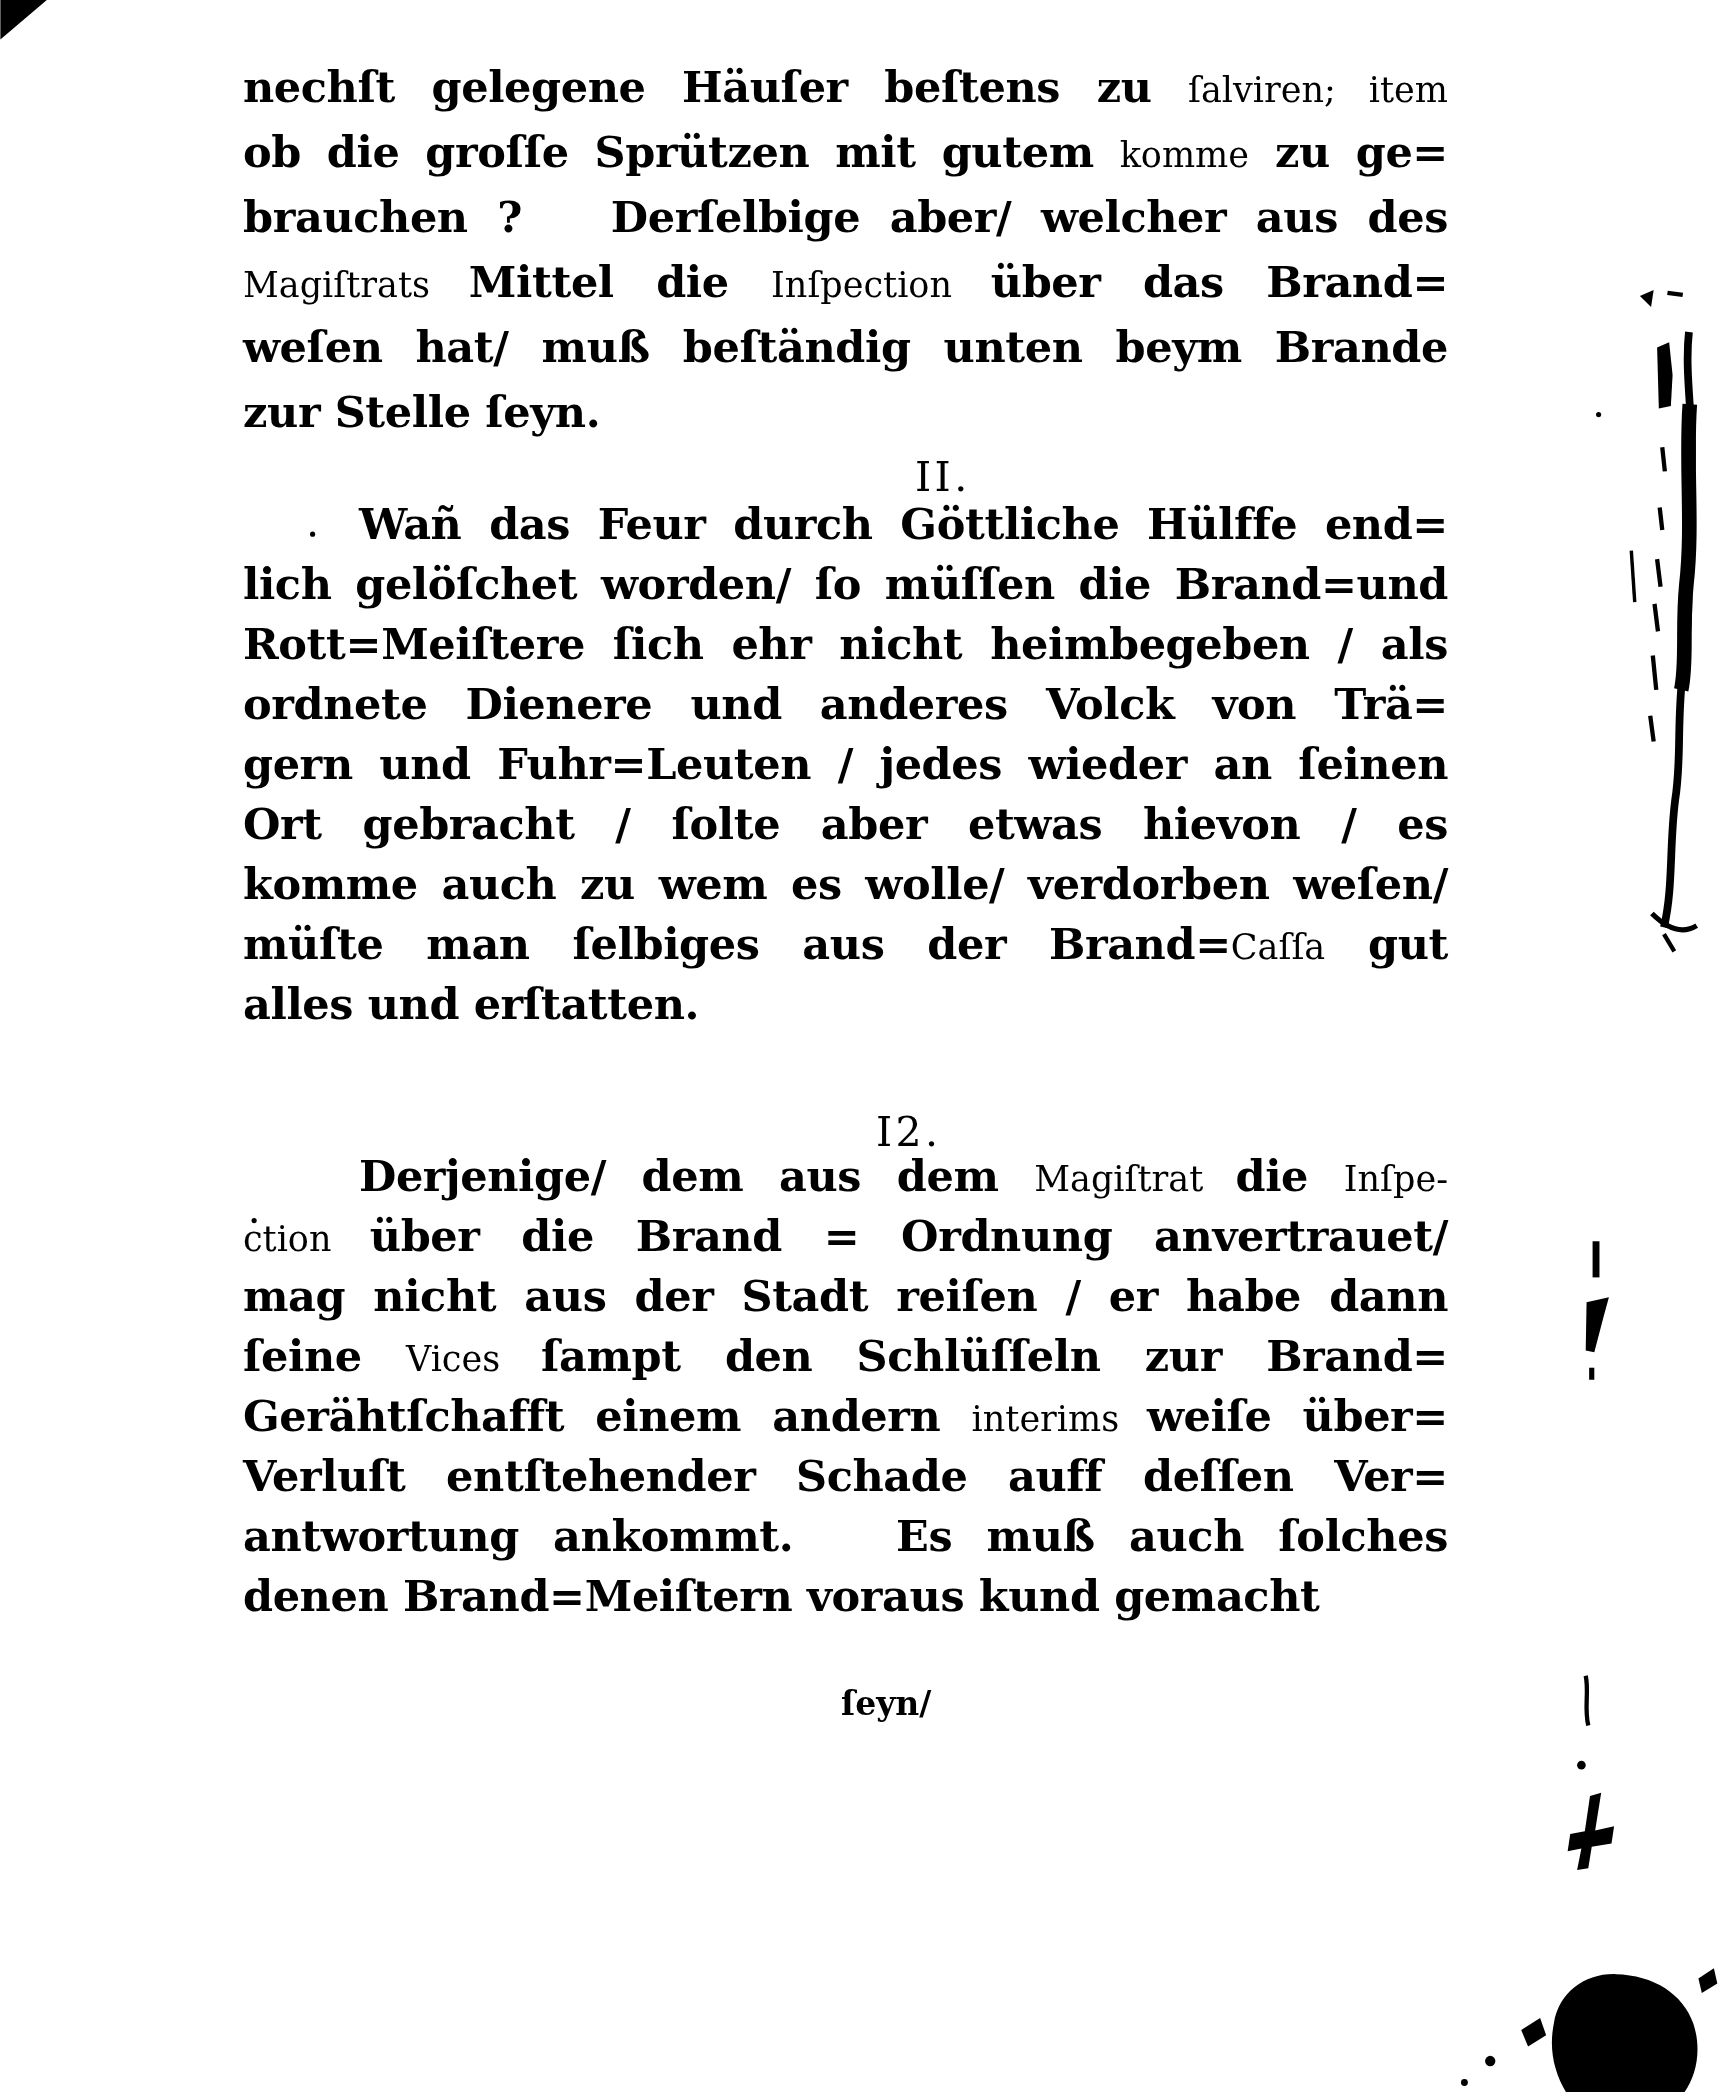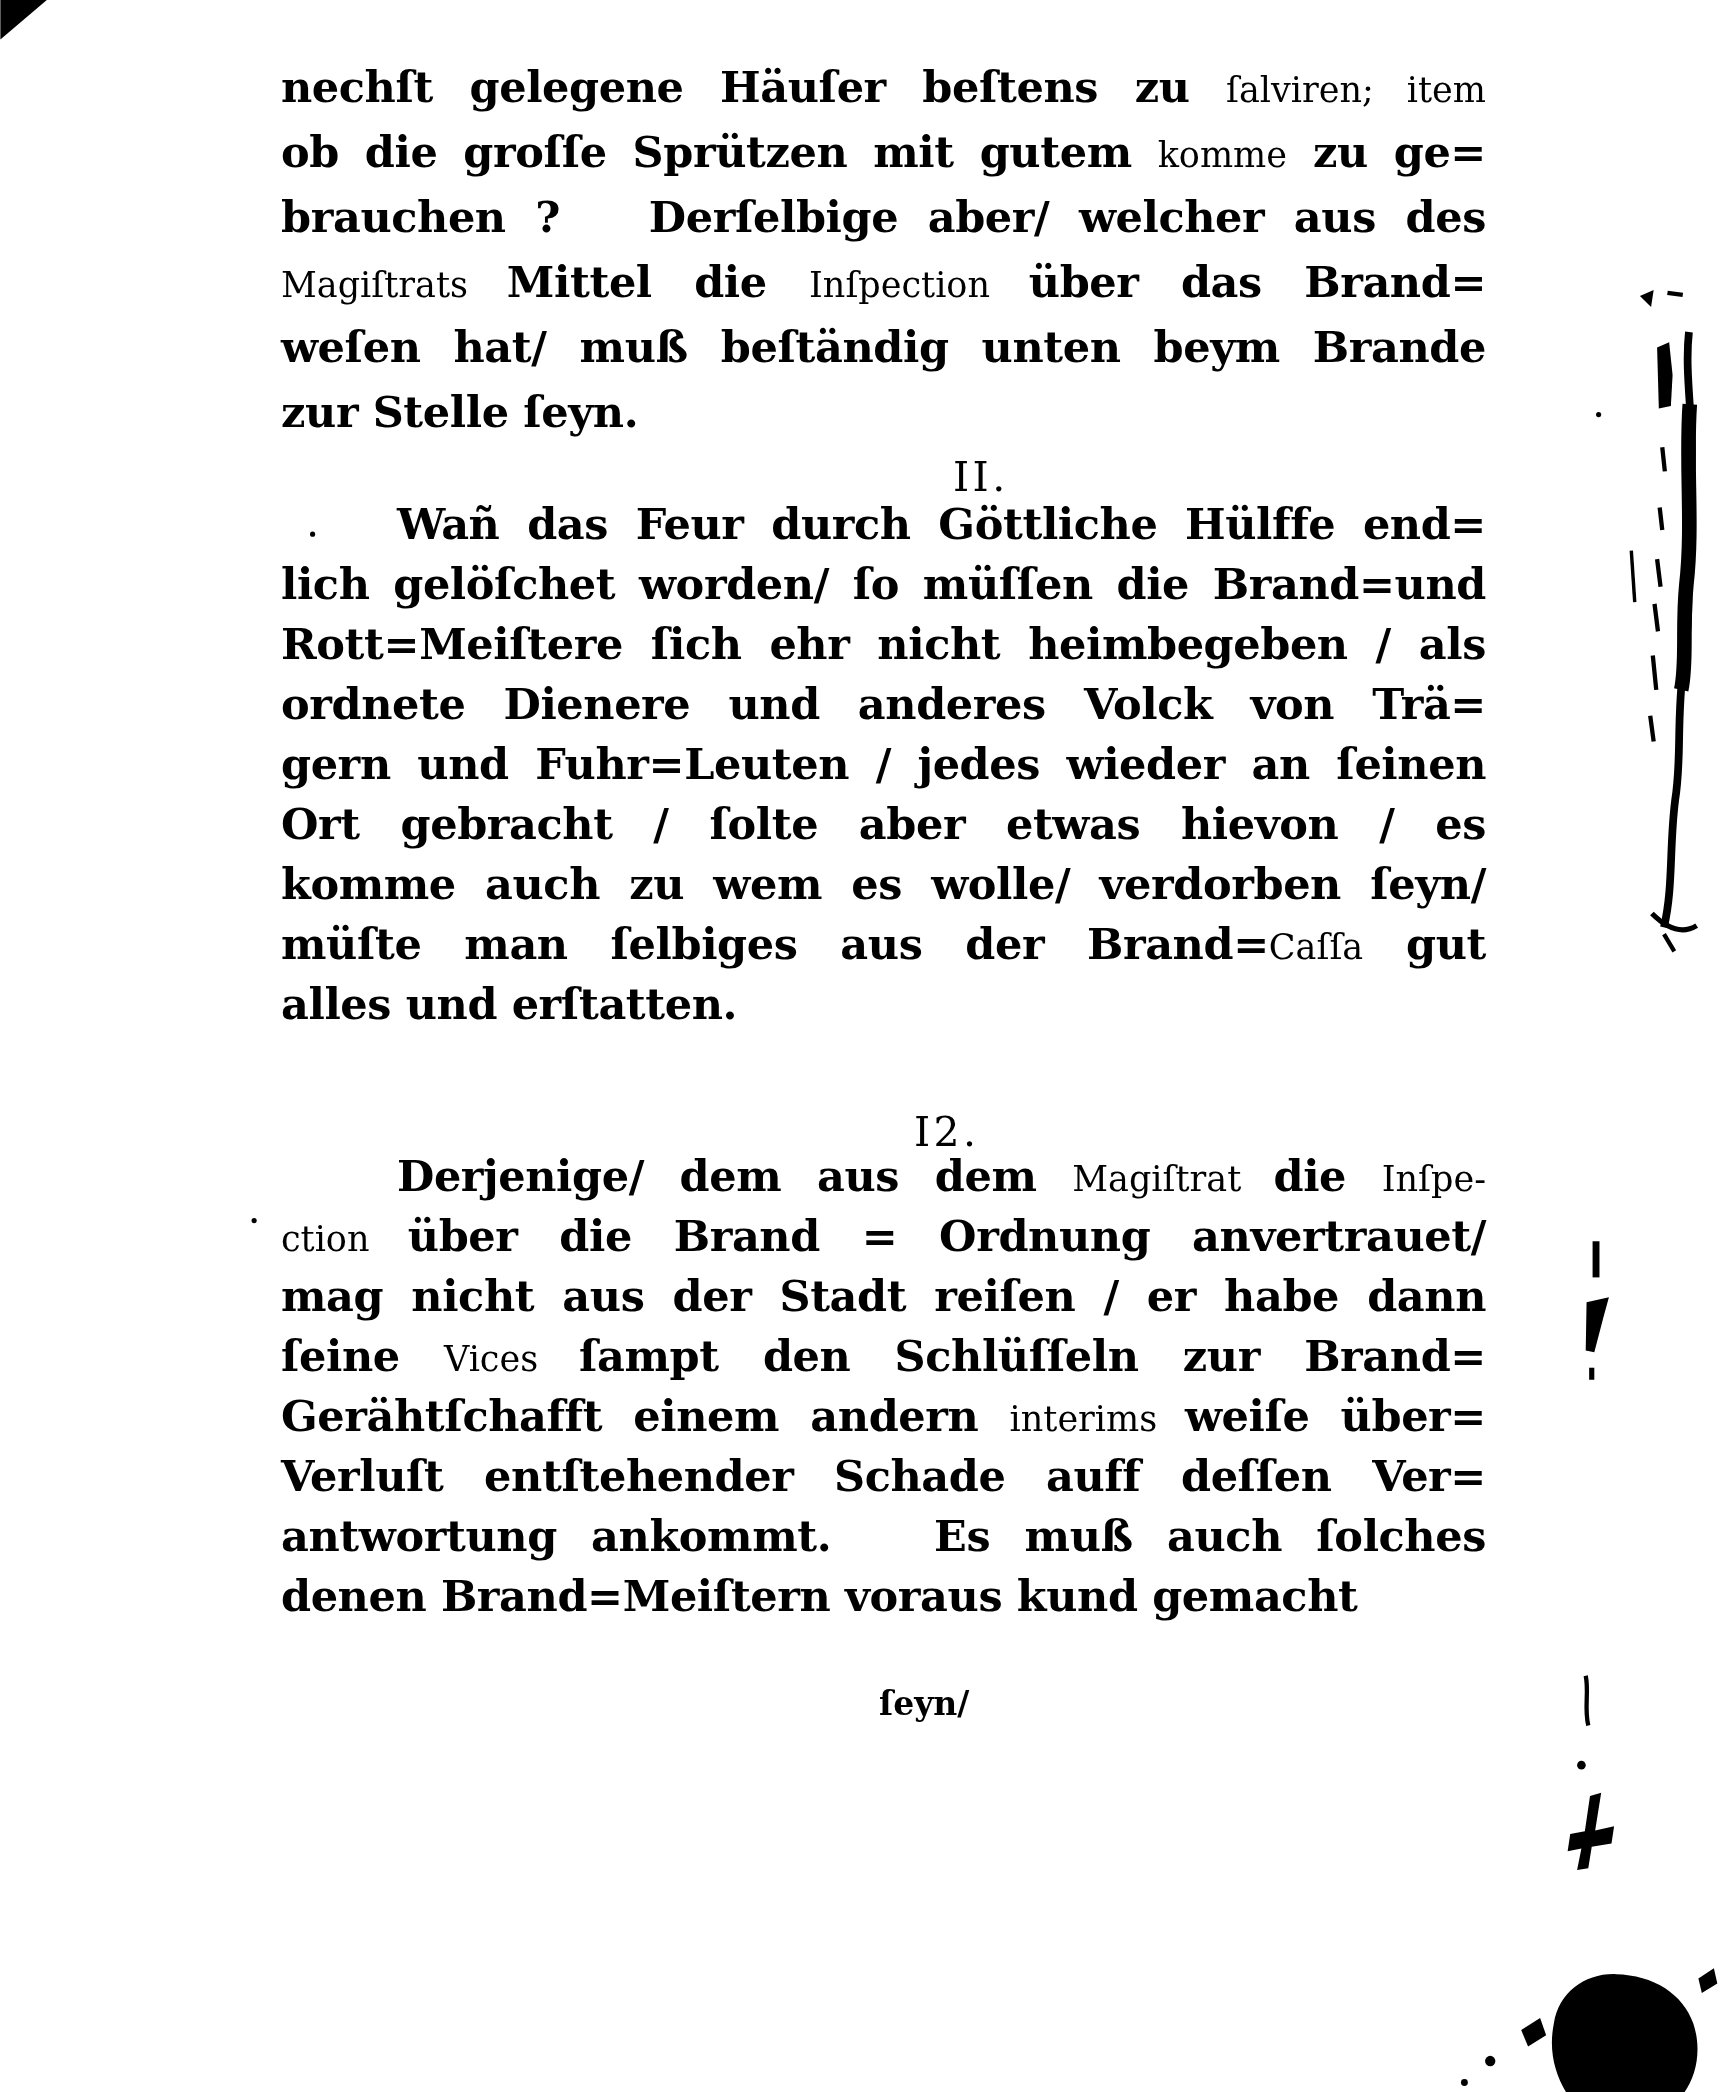--- a/index.html
+++ b/index.html
@@ -9,21 +9,21 @@
     background:#ffffff;
     overflow:hidden;
     font-family:"DejaVu Serif", serif;
     color:#000;
   }
   .textcol{
     position:absolute;
     left:243px;top:0;
     width:1205px;height:100%;
   }
-  .block{position:absolute;left:0;width:100%;margin-left:38px;}
+  .block{position:absolute;left:0;width:100%;}
   .paragraph .line{
     height:60px;line-height:60px;
     font-size:43px;
     letter-spacing:-0.4px;
     text-align:justify;
     text-align-last:justify;
     white-space:nowrap;
   }
   #para-prev{top:55px;}
   #para-prev .line{height:65px;line-height:65px;}
@@ -66,21 +66,21 @@
         <div class="line nj"><span class="f">zur Stelle ſeyn.</span></div>
       </div>
       <div id="heading-11" class="block heading">II.</div>
       <div id="para-11" class="block paragraph">
         <div class="line ind"><span class="f">Wañ das Feur durch Göttliche Hülffe end=</span></div>
         <div class="line"><span class="f">lich gelöſchet worden/ ſo müſſen die Brand=und</span></div>
         <div class="line"><span class="f">Rott=Meiſtere ſich ehr nicht heimbegeben / als</span></div>
         <div class="line"><span class="f">ordnete Dienere und anderes Volck von Trä=</span></div>
         <div class="line"><span class="f">gern und Fuhr=Leuten / jedes wieder an ſeinen</span></div>
         <div class="line"><span class="f">Ort gebracht / ſolte aber etwas hievon / es</span></div>
-        <div class="line"><span class="f">komme auch zu wem es wolle/ verdorben ſeyn/</span></div>
+        <div class="line"><span class="f">komme auch zu wem es wolle/ verdorben weſen/</span></div>
         <div class="line"><span class="f">müſte man ſelbiges aus der Brand=</span><span class="a">Caſſa</span><span class="f"> gut</span></div>
         <div class="line nj"><span class="f">alles und erſtatten.</span></div>
       </div>
       <div id="heading-12" class="block heading">I2.</div>
       <div id="para-12" class="block paragraph">
         <div class="line ind"><span class="f">Derjenige/ dem aus dem </span><span class="a">Magiſtrat </span><span class="f">die </span><span class="a">Inſpe-</span></div>
         <div class="line"><span class="a">ction </span><span class="f">über die Brand = Ordnung anvertrauet/</span></div>
         <div class="line"><span class="f">mag nicht aus der Stadt reiſen / er habe dann</span></div>
         <div class="line"><span class="f">ſeine </span><span class="a">Vices </span><span class="f">ſampt den Schlüſſeln zur Brand=</span></div>
         <div class="line"><span class="f">Gerähtſchafft einem andern </span><span class="a">interims </span><span class="f">weiſe über=</span></div>

